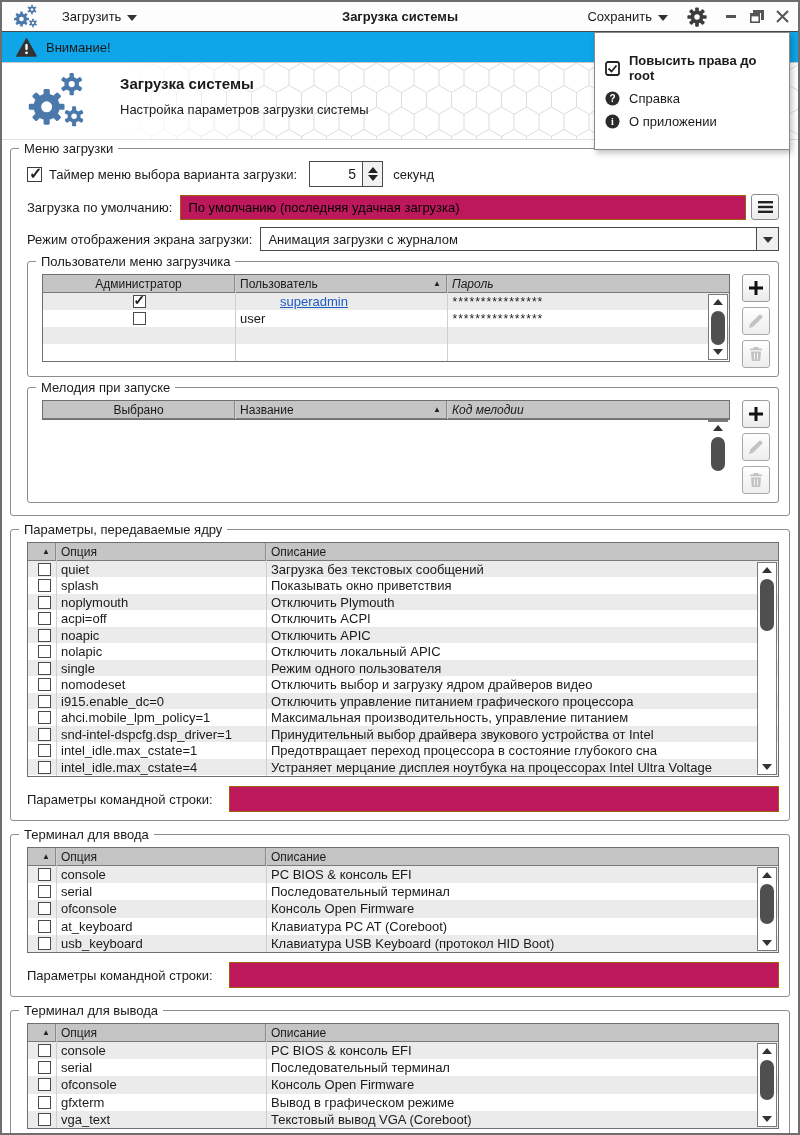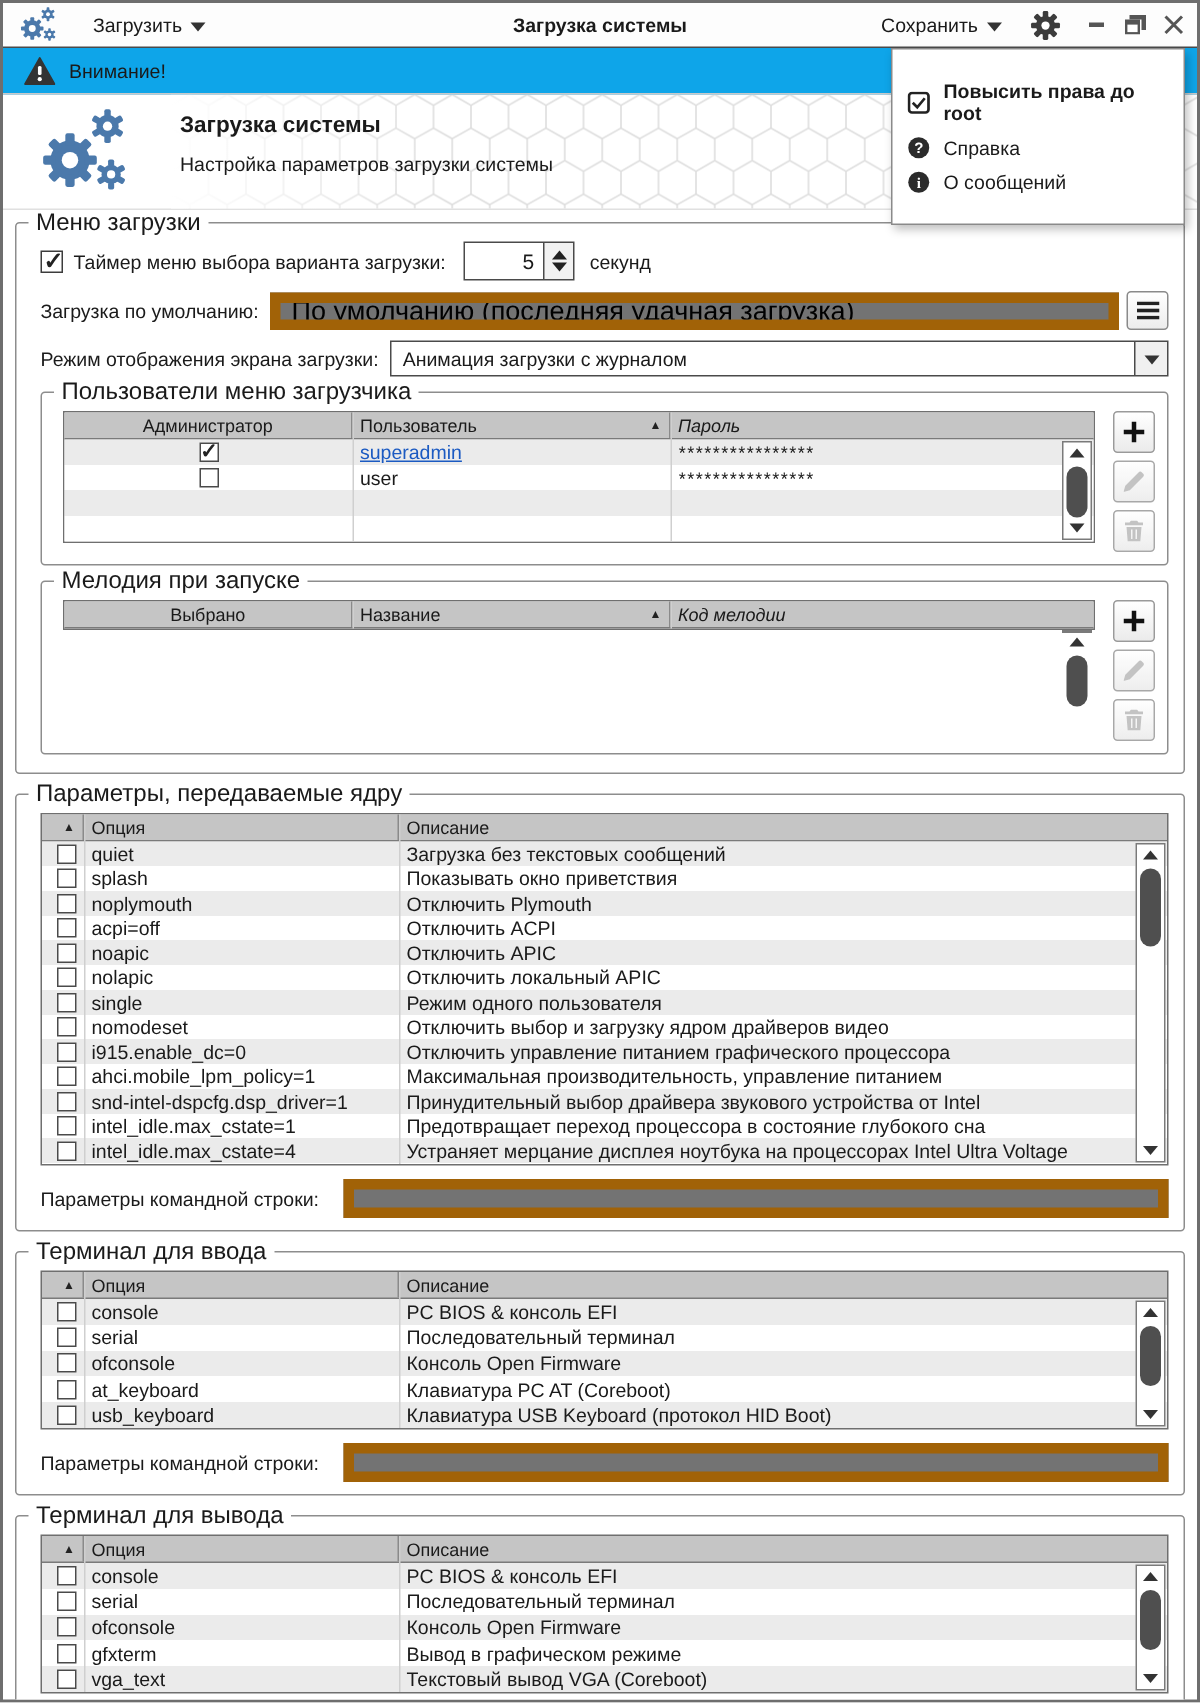--- a/index.html
+++ b/index.html
@@ -32,35 +32,35 @@
   .hdr { height:77px; position:relative; border-bottom:1px solid #e0e0e0; overflow:hidden; }
   .hexbg { position:absolute; left:112px; top:0; right:0; bottom:0; }
   .hdr-logo { position:absolute; left:22px; top:8px; }
   .hdr-text { position:absolute; left:118px; top:12px; z-index:2; }
   .hdr-title { font-size:15px; font-weight:bold; margin-bottom:10px; }
   .hdr-sub { font-size:13px; }
 
   
   .content { padding:0 8px; }
   .group { border:1px solid #8d8d8d; border-radius:3px; position:relative; padding:12px 10px 8px 16px; background:#fff; }
-  .group > .legend { position:absolute; top:-8px; left:8px; background:#fff; padding:0 5px; font-size:16px; line-height:15px; }
+  .group > .legend { position:absolute; top:-8px; left:8px; background:#fff; padding:0 5px; font-size:13px; line-height:15px; }
   .group.nested { margin:10px 0 0 0; padding:12px 8px 8px 14px; }
 
   
   .frow { display:flex; align-items:center; margin-bottom:7px; }
   .frow label { font-size:13px; }
   .cbx { width:15px; height:15px; border:1px solid #3c3c3c; background:#fff; position:relative; display:inline-block; margin-right:7px; flex:0 0 auto; }
   .cbx.on::after { content:"✓"; position:absolute; left:1px; top:-4px; font-size:16px; font-weight:bold; color:#222; }
   .spinbox { display:flex; border:1px solid #4a4a4a; height:26px; margin:0 10px 0 12px; background:#fff; }
   .spin-val { width:52px; text-align:right; padding:4px 6px; font-size:14px; }
   .spin-arrows { width:20px; border-left:1px solid #4a4a4a; display:flex; flex-direction:column; align-items:center; justify-content:center; gap:2px; background:#f2f2f2; }
   .spin-arrows i { width:0; height:0; border-left:5px solid transparent; border-right:5px solid transparent; }
   .spin-arrows i.up { border-bottom:6px solid #222; }
   .spin-arrows i.dn { border-top:6px solid #222; }
-  .txt { border:7px solid #a16207; height:25px; padding:3px 7px; font-size:18px; background:#737373; font-family:"Liberation Sans",sans-serif; }
+  .txt { border:1px solid #a16207; height:25px; padding:3px 7px; font-size:13px; background:#be185d; font-family:"Liberation Sans",sans-serif; }
   .grow { flex:1 1 auto; }
   .hamb-btn { width:28px; height:26px; margin-left:5px; border:1px solid #8a8a8a; border-radius:3px; background:linear-gradient(#fff,#ececec); display:flex; align-items:center; justify-content:center; flex:0 0 auto; }
   .combo { flex:1 1 auto; border:1px solid #4a4a4a; height:24px; display:flex; align-items:center; background:#fff; }
   .combo .cval { flex:1; padding:0 7px; font-size:13px; }
   .combo .cbtn { width:22px; align-self:stretch; border-left:1px solid #4a4a4a; background:#f0f0f0; display:flex; align-items:center; justify-content:center; }
 
   
   .tbl-wrap { display:flex; align-items:flex-start; }
   .tbl { border:1px solid #6f6f6f; position:relative; background:#fff; }
   .thead { display:flex; background:#c5c5c5; border-bottom:1px solid #7a7a7a; height:18px; }
@@ -68,21 +68,21 @@
   .th:last-child { border-right:none; }
   .th.center { justify-content:center; }
   .sort { margin-left:auto; font-size:8px; color:#222; padding-left:4px; }
   .tbody { position:relative; overflow:hidden; }
   .tr { display:flex; align-items:center; }
   .td { padding:0 5px; overflow:hidden; white-space:nowrap; font-size:13px; height:100%; display:flex; align-items:center; }
   .td.center { justify-content:center; }
   .colline { position:absolute; top:0; bottom:0; width:0; border-left:1px solid #cfcfcf; pointer-events:none; }
   .cb { width:13px; height:13px; border:1px solid #4a4a4a; background:#fff; position:relative; display:inline-block; }
   .cb.on::after { content:"✓"; position:absolute; left:0px; top:-4px; font-size:14px; font-weight:bold; color:#222; }
-  .link { color:#1b5ac2; text-decoration:underline; }
+  .link { color:#1b5ac2; text-decoration:underline;margin-left:40px; }
   .stars { letter-spacing:1px; font-size:12px; }
 
   
   .tbl.small { width:710px; }
   .tbl.small .tbody { height:68px; background:repeating-linear-gradient(to bottom,#ebebeb 0 17px,#fff 17px 34px); }
   .tbl.small .tr { height:17px; }
   .c-a { width:192px; flex:0 0 auto; }
   .c-b { width:212px; flex:0 0 auto; }
   .c-c { flex:1 1 auto;font-style:italic; }
 
@@ -248,21 +248,21 @@
         <circle cx="7.5" cy="7.5" r="7" fill="#2b2b2b"></circle>
         <text x="7.5" y="11" text-anchor="middle" font-size="10" font-weight="bold" fill="#fff" font-family="Liberation Sans,sans-serif">?</text>
       </svg>
       <span>Справка</span>
     </div>
     <div class="menu-item">
       <svg width="15" height="15" viewBox="0 0 15 15">
         <circle cx="7.5" cy="7.5" r="7" fill="#2b2b2b"></circle>
         <text x="7.5" y="11" text-anchor="middle" font-size="10" font-weight="bold" fill="#fff" font-family="Liberation Serif,serif">i</text>
       </svg>
-      <span>О сообщений</span>
+      <span>О приложении</span>
     </div>
   </div>
 
   <div class="banner">
     <svg width="21" height="19" viewBox="0 0 21 19">
       <path d="M10.5 0.8 L20.2 18 H0.8 Z" fill="#333" stroke="#333" stroke-width="1.4" stroke-linejoin="round"></path>
       <rect x="9.3" y="6" width="2.4" height="6" rx="1" fill="#fff"></rect>
       <circle cx="10.5" cy="14.8" r="1.4" fill="#fff"></circle>
     </svg>
     <span class="banner-text">Внимание!</span>

